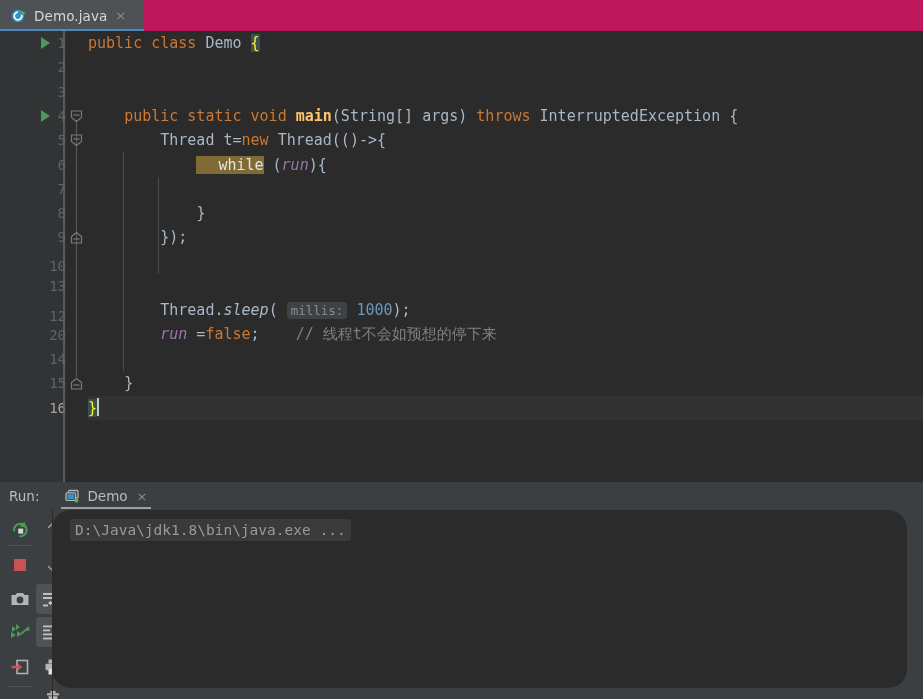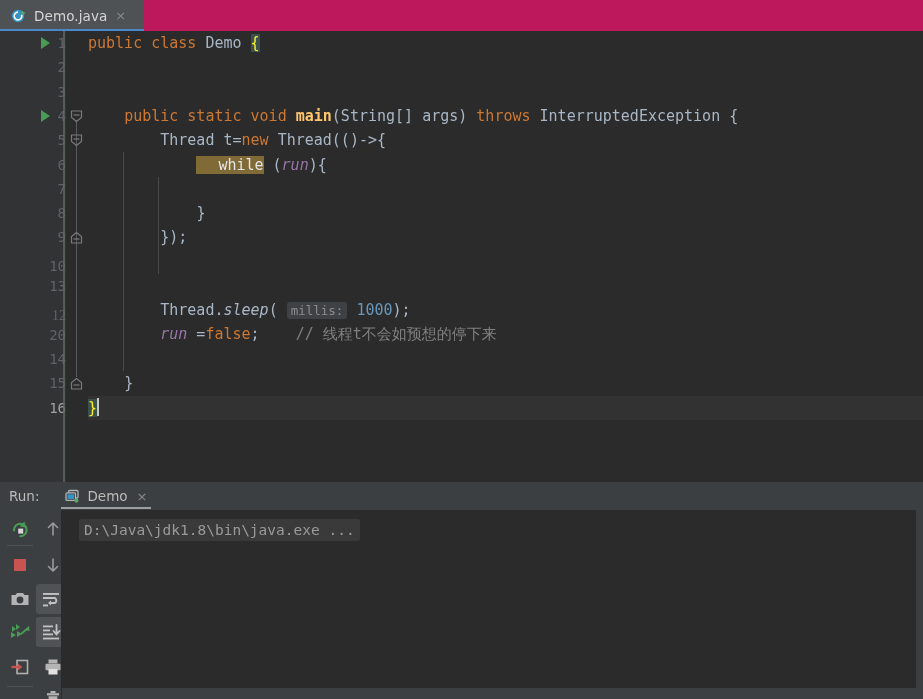--- a/index.html
+++ b/index.html
@@ -69,21 +69,21 @@
   .runtab-underline{position:absolute;left:0;bottom:1px;width:100%;height:2.5px;background:#9b9f9f;}
   .runtab-icon{width:15px;height:15px;position:relative;margin-right:7px;}
   .runtab-label{font-size:13.5px;color:#bbbbbb;}
   .runtab-close{margin-left:9px;font-size:13px;color:#8a8a8a;line-height:1;}
 
   .runtools{position:absolute;left:0;top:28px;width:68px;height:189px;background:#3c3f41;}
   .runtools .sep{position:absolute;height:1px;background:#4f5355;}
   .tbtn{position:absolute;width:30px;height:30px;display:flex;align-items:center;justify-content:center;}
   .tbtn.toggled{background:#4f5355;border-radius:3px;}
 
-  .consolewrap{position:absolute;left:61px;top:28px;width:855px;height:178px;background:#2b2b2b;}
+  .consolewrap{position:absolute;left:52px;top:28px;width:855px;height:178px;background:#2b2b2b;border-radius:19px;}
   .console-line{position:absolute;left:18px;top:9px;
         font-family:"DejaVu Sans Mono","Liberation Mono",monospace;
         font-size:14.5px;line-height:20px;color:#9a9a9a;
         background:#3a3a3a;padding:1px 5px;border-radius:2px;white-space:pre;}
   .vline{position:absolute;left:0;top:0;width:1px;height:189px;background:#2b2b2b;}
 </style>
 </head>
 <body>
 
 <div class="app">
@@ -113,21 +113,21 @@
           <div class="ln" style="top: 24.3px;">2</div>
           <div class="ln" style="top: 48.6px;">3</div>
           <div class="ln" style="top: 72.9px;">4</div>
           <div class="ln" style="top: 97.2px;">5</div>
           <div class="ln" style="top: 121.5px;">6</div>
           <div class="ln" style="top: 145.8px;">7</div>
           <div class="ln" style="top: 170.1px;">8</div>
           <div class="ln" style="top: 194.4px;">9</div>
           <div class="ln" style="top: 223px;">10</div>
           <div class="ln" style="top: 243px;">13</div>
-          <div class="ln" style="top: 273px; font-family: Liberation Serif, serif;">12</div>
+          <div class="ln" style="top: 273px;">12</div>
           <div class="ln" style="top: 291.6px;">20</div>
           <div class="ln" style="top: 315.9px;">14</div>
           <div class="ln" style="top: 340.2px;">15</div>
           <div class="ln cur" style="top: 364.5px;">16</div>
         </div>
       <div id="runmarks">
           <div class="runmark" style="top: 6px;"></div>
           <div class="runmark" style="top: 78.9px;"></div>
         </div>
     </div>

